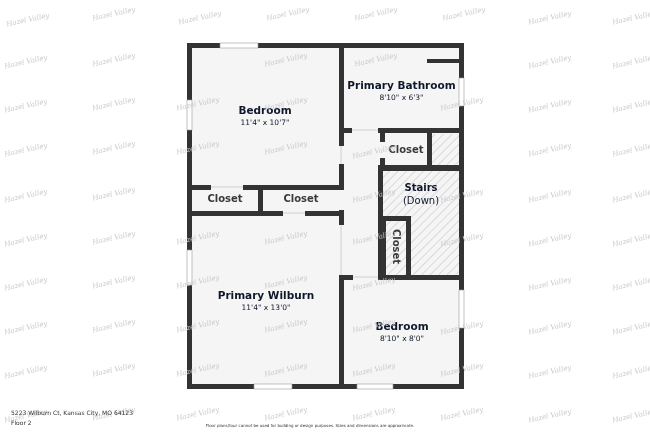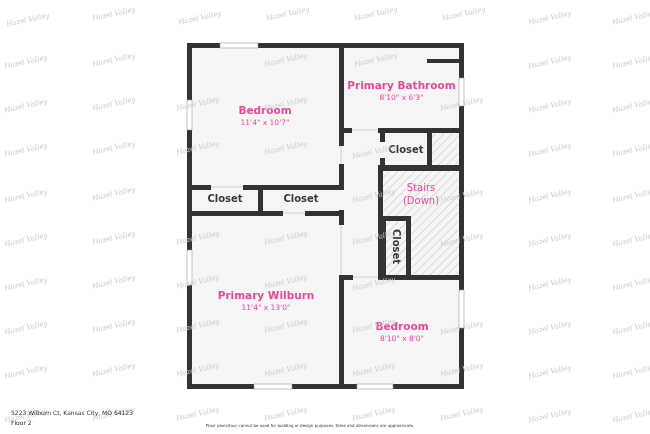--- a/index.html
+++ b/index.html
@@ -1,19 +1,19 @@
 <!DOCTYPE html>
 <html><head>
 <meta charset="utf-8">
 <style>
   html, body { margin:0; padding:0; }
   body { width:650px; height:434px; background:#ffffff; position:relative; overflow:hidden; font-family:"Liberation Sans", sans-serif; }
   .plan { position:absolute; left:0; top:0; width:650px; height:434px; }
   .wm { position:absolute; font-family:"DejaVu Serif", serif; font-size:7px; color:#c9c9c9; transform:rotate(-12deg); white-space:nowrap; pointer-events:none; font-style:italic; }
-  .room-label { position:absolute; text-align:center; color:#ec4899; font-family:"DejaVu Sans", sans-serif; }
+  .room-label { position:absolute; text-align:center; color:#0f172a; font-family:"DejaVu Sans", sans-serif; }
   .room-name { font-size:10.5px; font-weight:bold; display:block; line-height:13px; }
   .room-dim { font-size:7.5px; display:block; line-height:11px; }
   .closet-label { position:absolute; font-family:"DejaVu Sans", sans-serif; font-weight:bold; font-size:10px; color:#3a3a3a; text-align:center; }
   .footer-addr { position:absolute; left:11px; top:409px; font-size:6px; color:#333; font-family:"DejaVu Sans", sans-serif; }
   .footer-floor { position:absolute; left:11px; top:419px; font-size:6px; color:#333; font-family:"DejaVu Sans", sans-serif; }
   .footer-disc { position:absolute; left:180px; top:423px; width:260px; text-align:center; font-size:4px; color:#333; font-family:"DejaVu Sans", sans-serif; }
 </style>
 </head>
 <body>
 
@@ -104,21 +104,21 @@
   <span class="room-name">Bedroom</span>
   <span class="room-dim">8'10" x 8'0"</span>
 </div>
 
 <div class="closet-label" style="left:192px; top:193px; width:66px;">Closet</div>
 <div class="closet-label" style="left:263px; top:193px; width:76px;">Closet</div>
 <div class="closet-label" style="left:385px; top:144px; width:42px;">Closet</div>
 <div class="closet-label" style="left:372px; top:241px; width:48px; transform:rotate(90deg);">Closet</div>
 
 <div class="room-label" style="left:384px; top:181px; width:74px;">
-  <span class="room-name" style="font-weight:normal;font-size:10px;">Stairs</span>
+  <span class="room-name" style="font-weight:bold;font-size:10px;">Stairs</span>
   <span class="room-name" style="font-weight:normal;font-size:10px;">(Down)</span>
 </div>
 
 <div>
   <span class="wm" style="left:6px;top:16px;">Hazel Valley</span>
   <span class="wm" style="left:92px;top:10px;">Hazel Valley</span>
   <span class="wm" style="left:178px;top:14px;">Hazel Valley</span>
   <span class="wm" style="left:266px;top:10px;">Hazel Valley</span>
   <span class="wm" style="left:354px;top:10px;">Hazel Valley</span>
   <span class="wm" style="left:442px;top:10px;">Hazel Valley</span>

